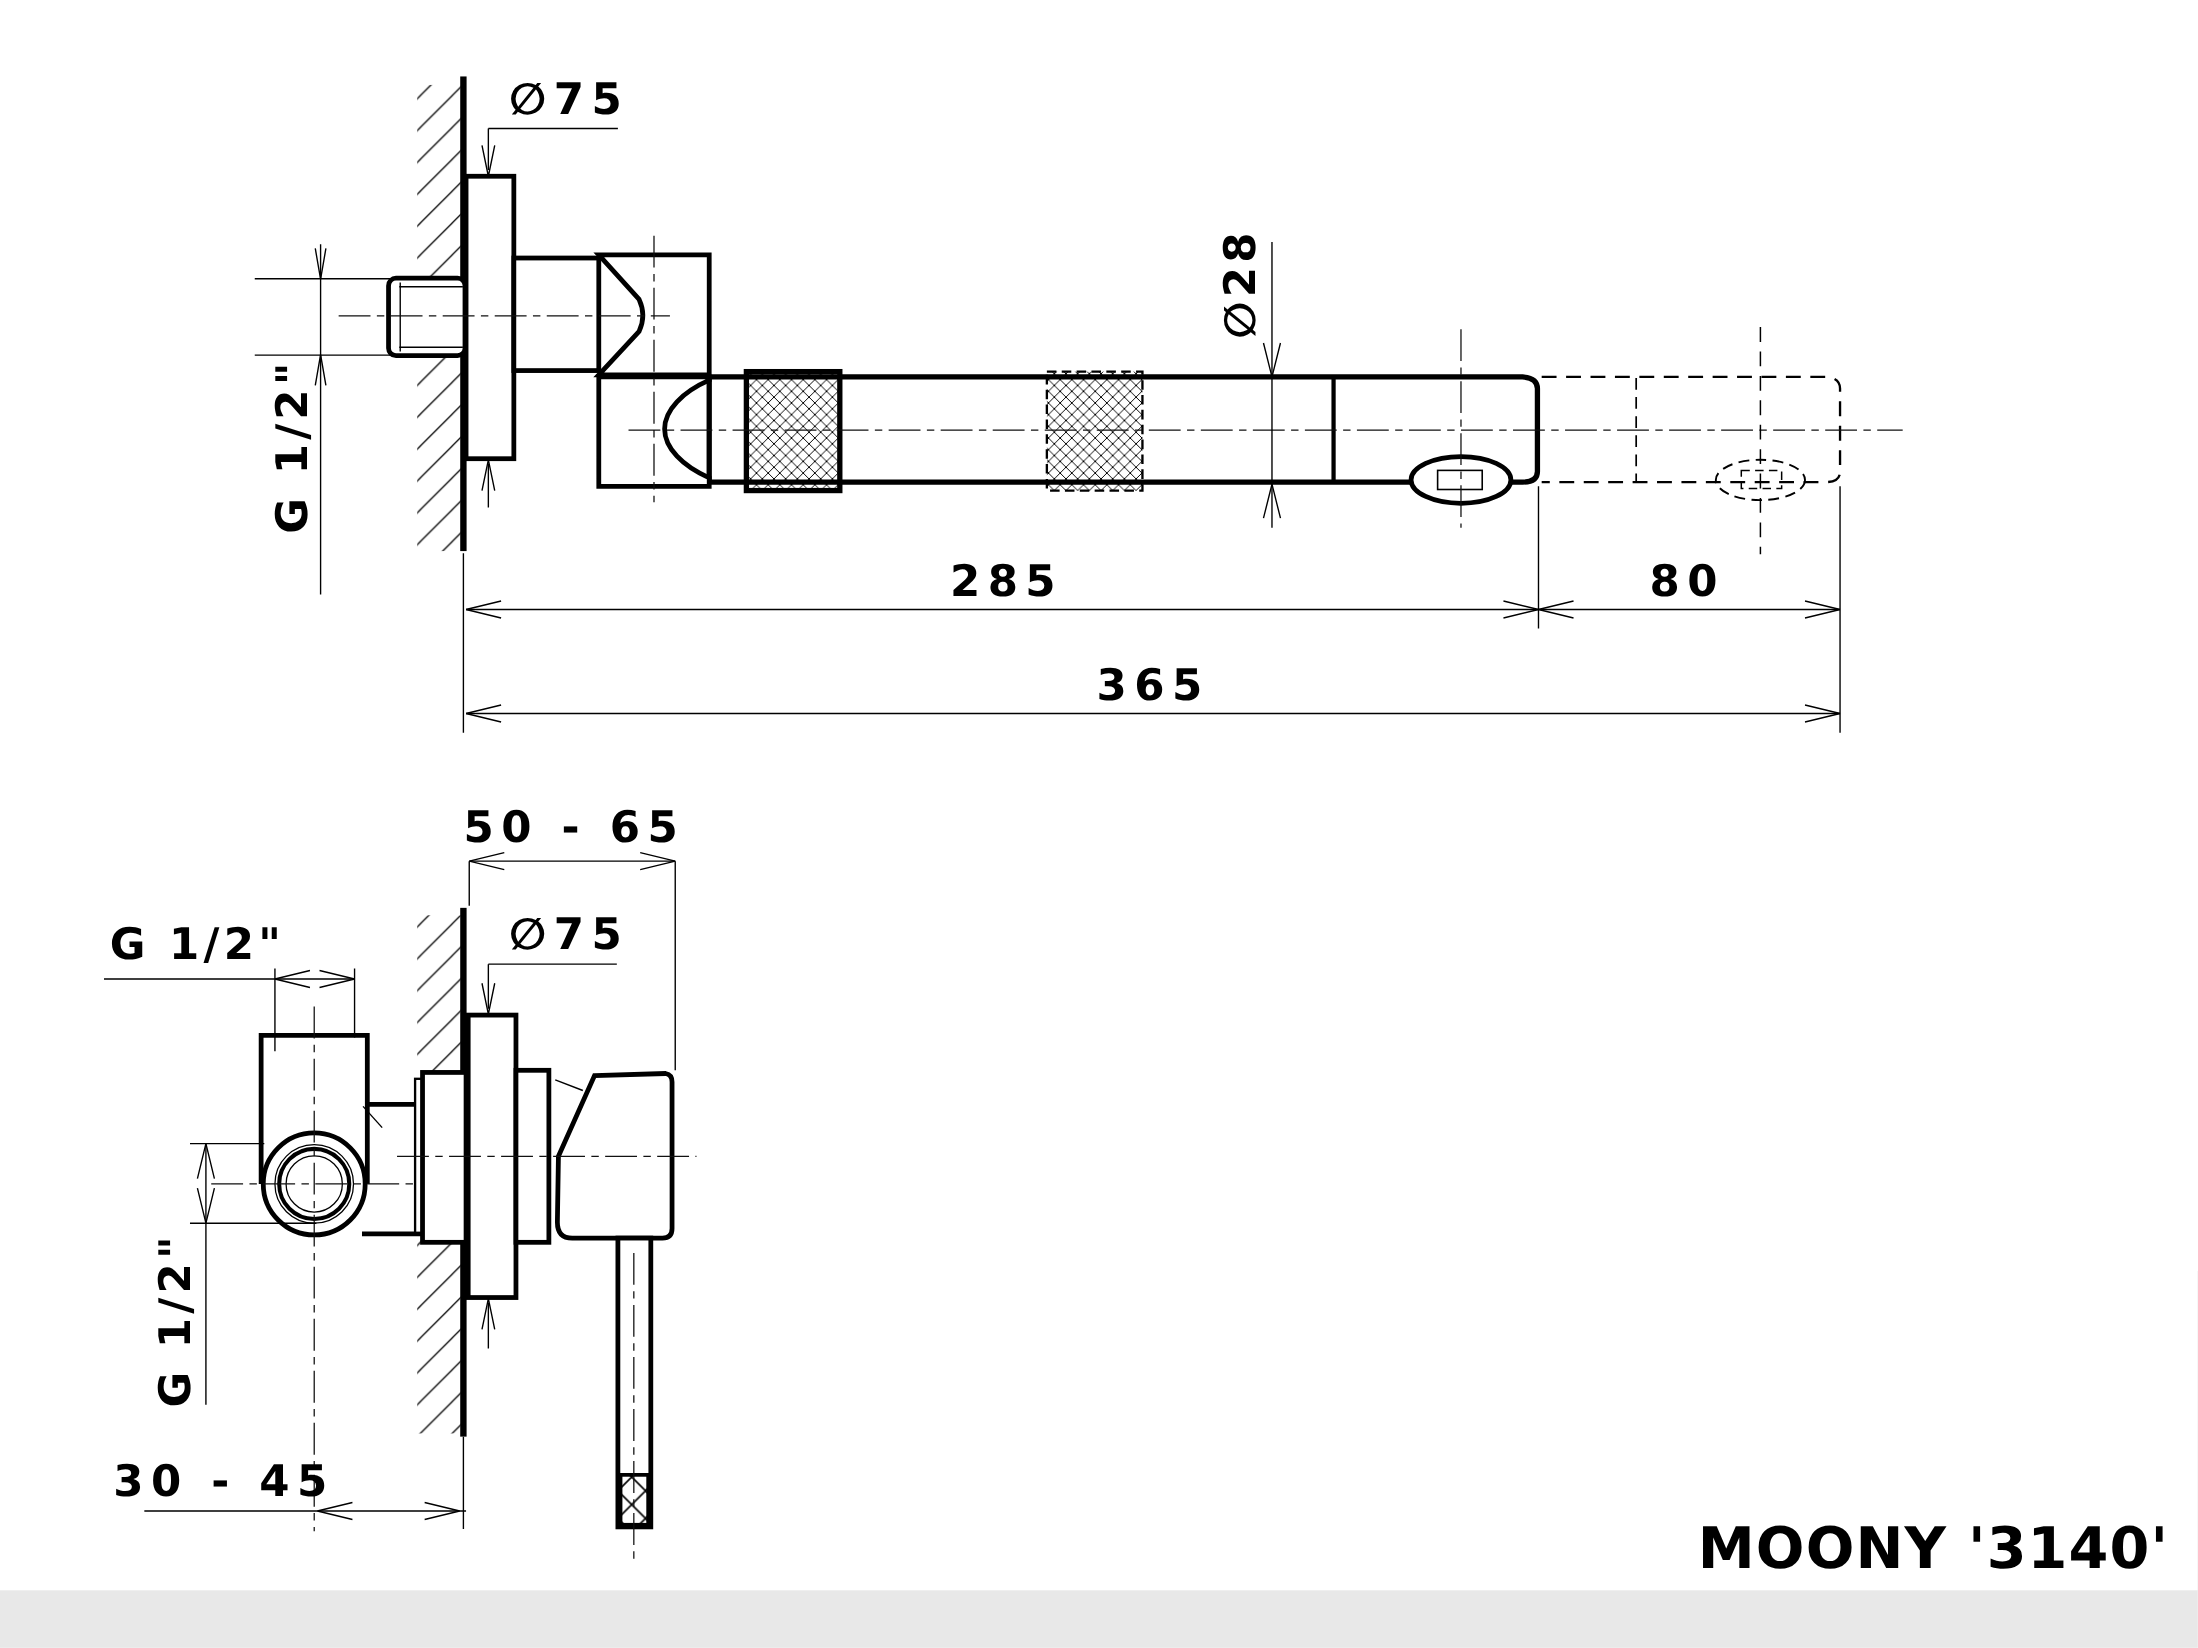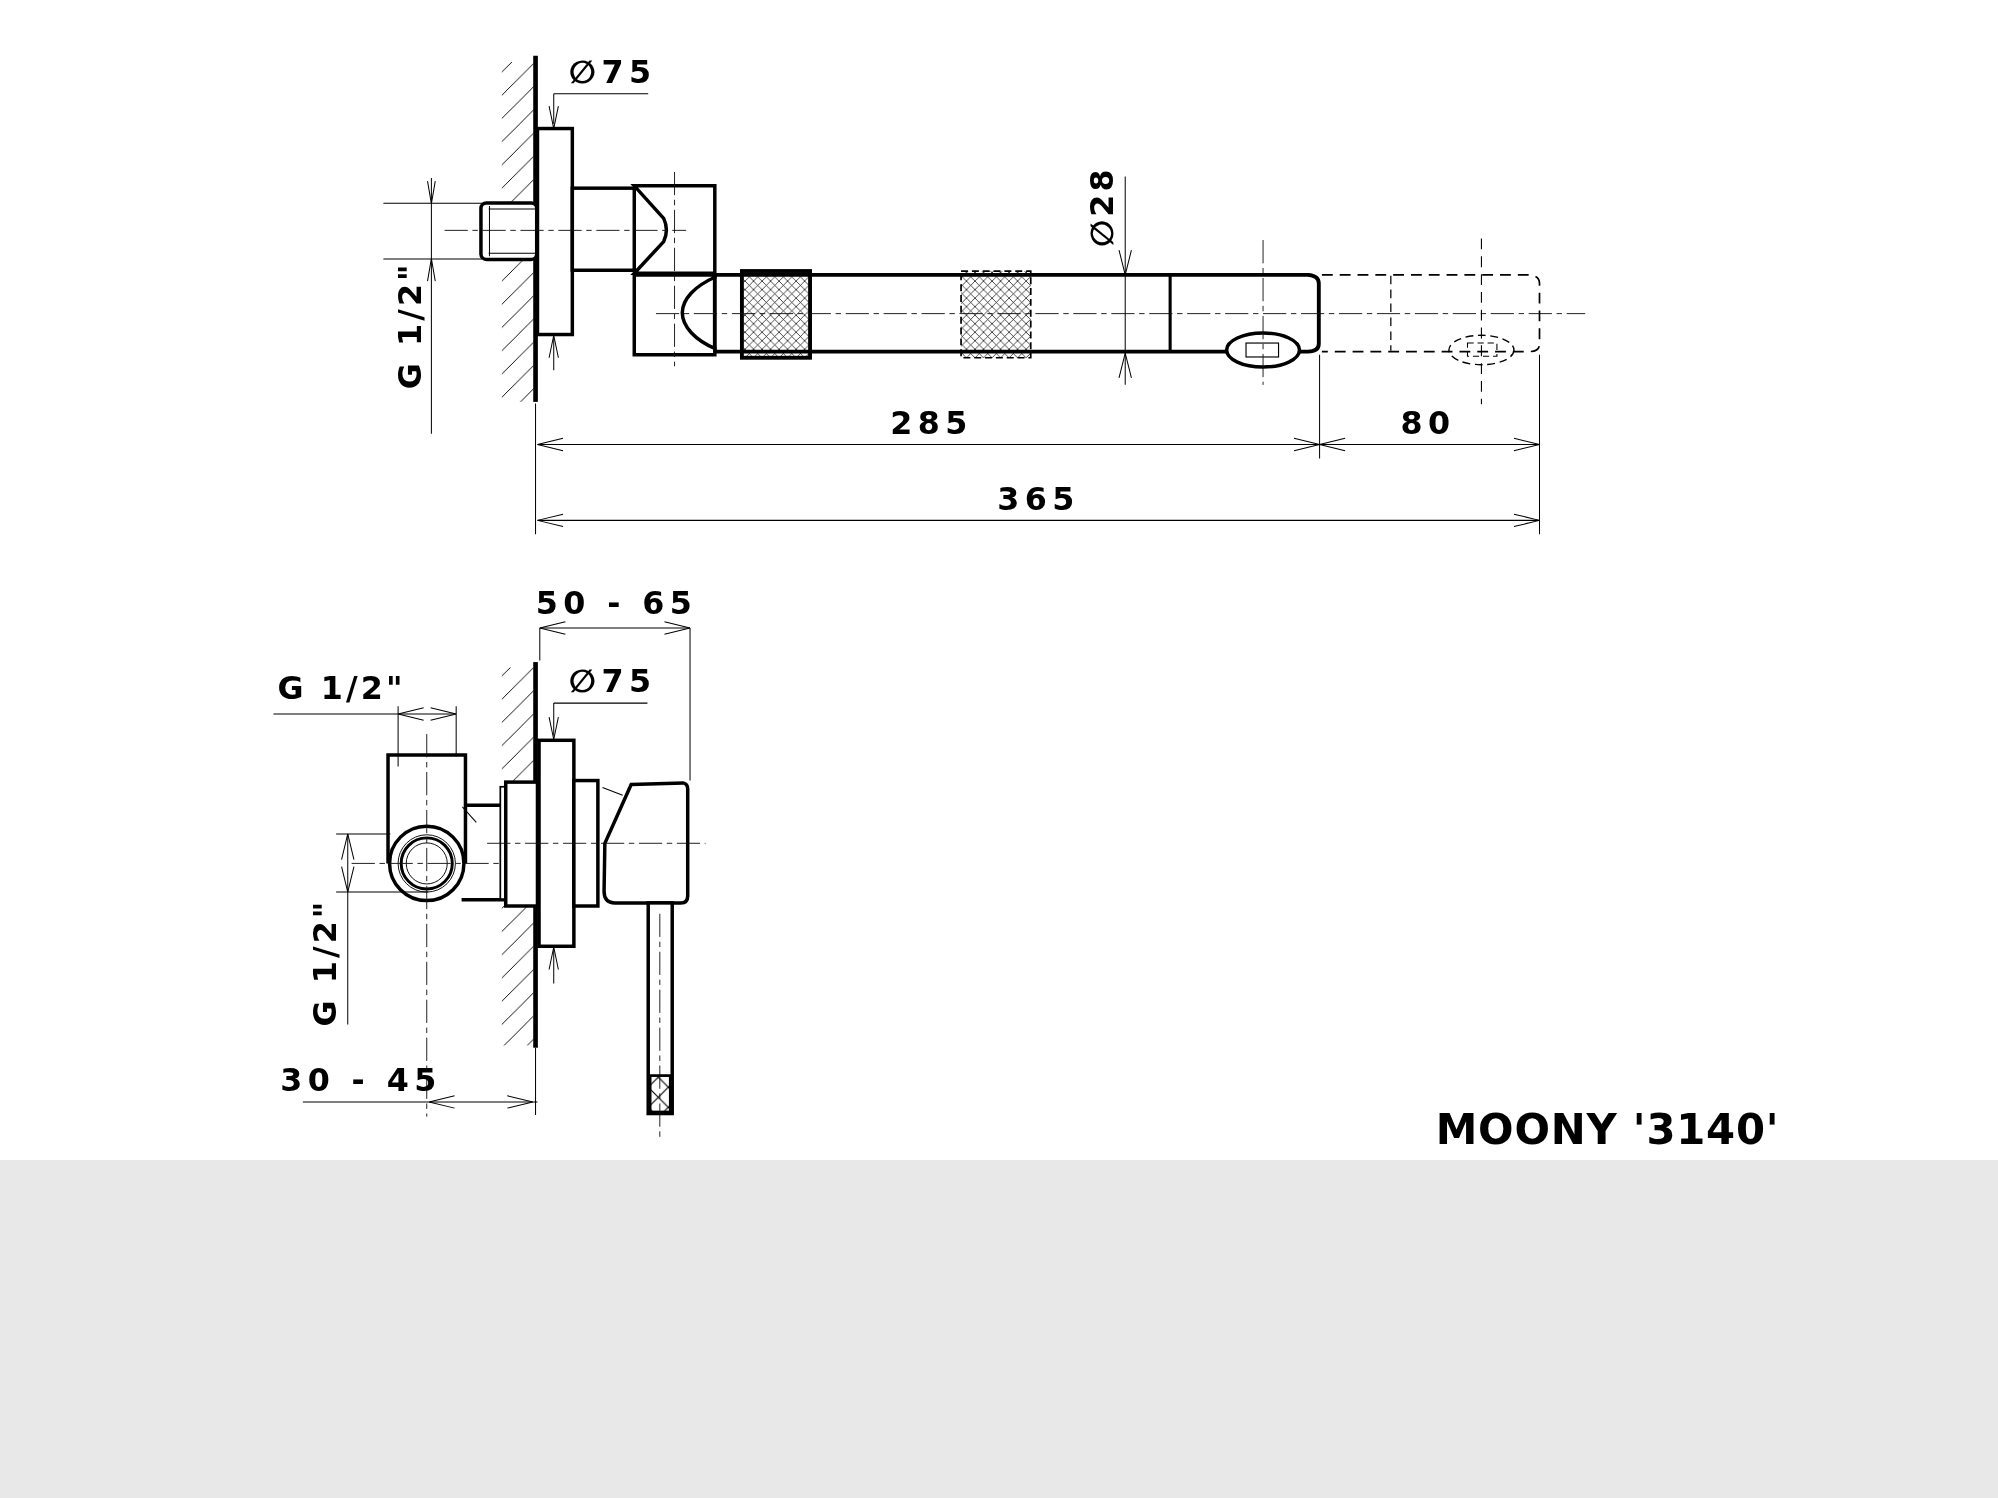--- a/index.html
+++ b/index.html
@@ -1,17 +1,17 @@
 <!DOCTYPE html>
 <html><head>
 <meta charset="utf-8">
 <style>
   html,body{margin:0;padding:0;background:#e8e8e8;}
   .sheet{
-    width:1998px;height:1160px;background:#ffffff;position:relative;
+    width:1998px;height:1446px;background:#ffffff;position:relative;
     font-family:"DejaVu Sans", sans-serif;
   }
   svg{display:block;width:100%;height:100%;}
   .outline{fill:#ffffff;stroke:#000000;stroke-width:4.5;stroke-linejoin:miter;}
   .thick{stroke:#000000;stroke-width:4.5;fill:none;}
   .thin{stroke:#000000;stroke-width:1.3;fill:none;}
   .cl{stroke:#111111;stroke-width:1.2;fill:none;stroke-dasharray:30 6 7 6;}
   .dash{stroke:#000000;fill:none;}
   .dimtxt{font-family:"DejaVu Sans", sans-serif;font-size:41px;font-weight:700;fill:#000000;letter-spacing:7px;}
   .dimtxt2{font-family:"DejaVu Sans", sans-serif;font-size:41px;font-weight:700;fill:#000000;letter-spacing:4px;}

